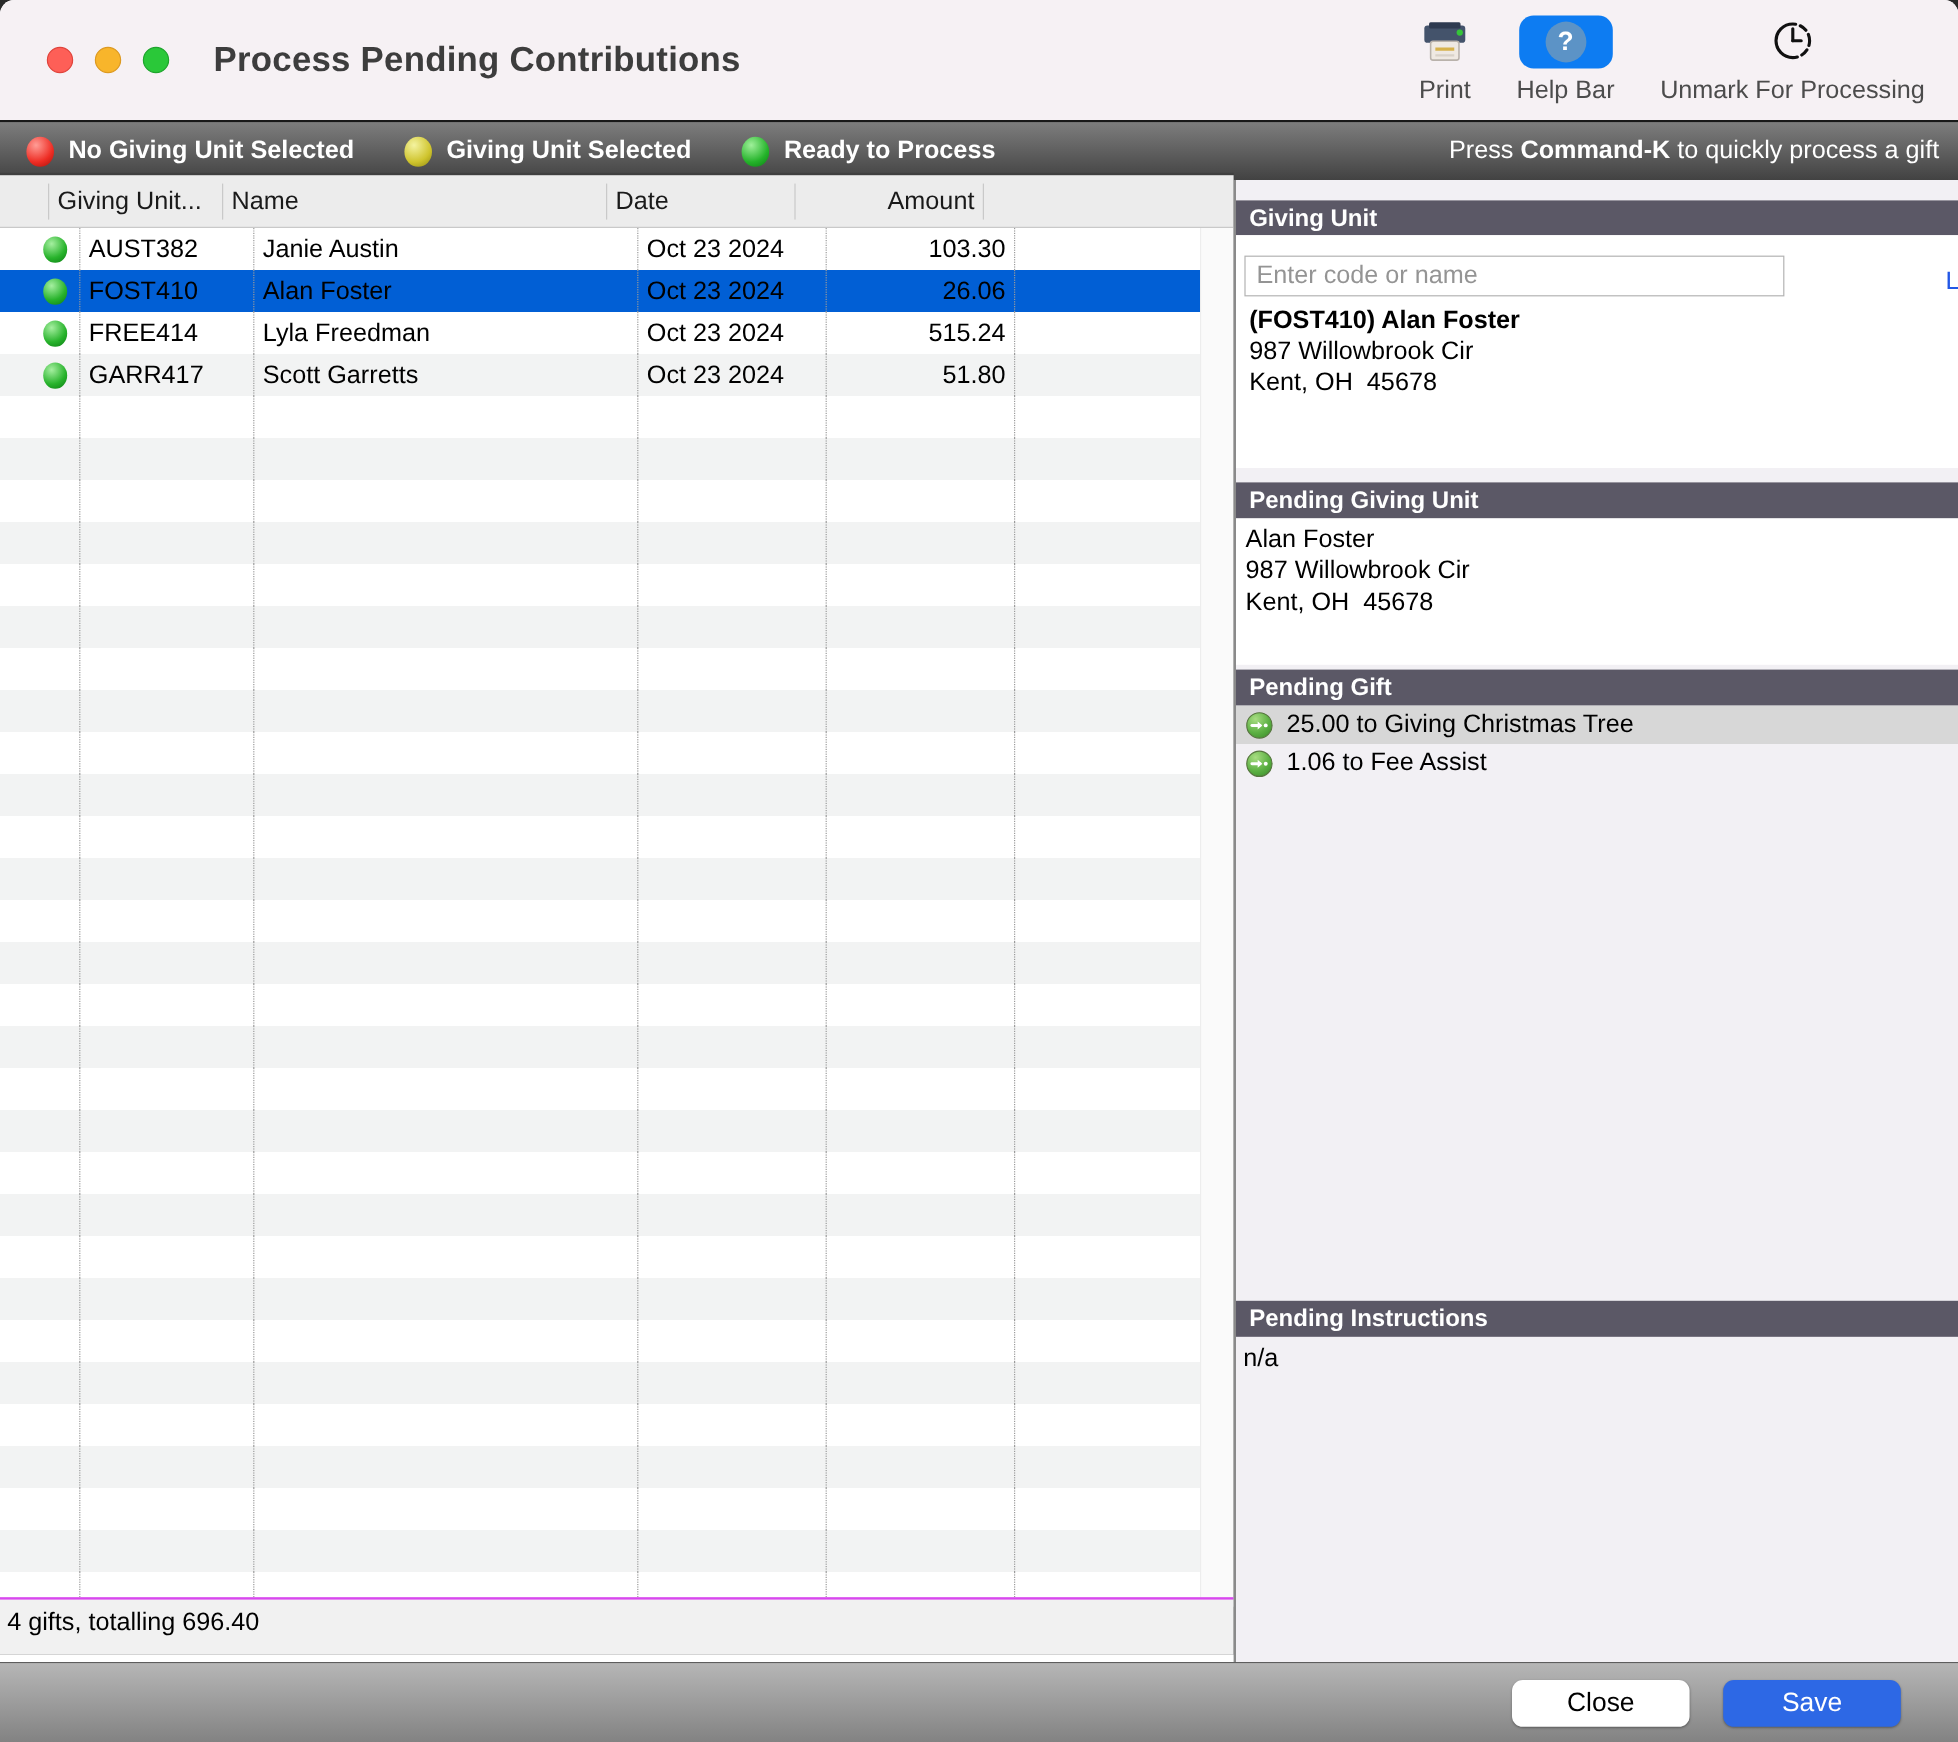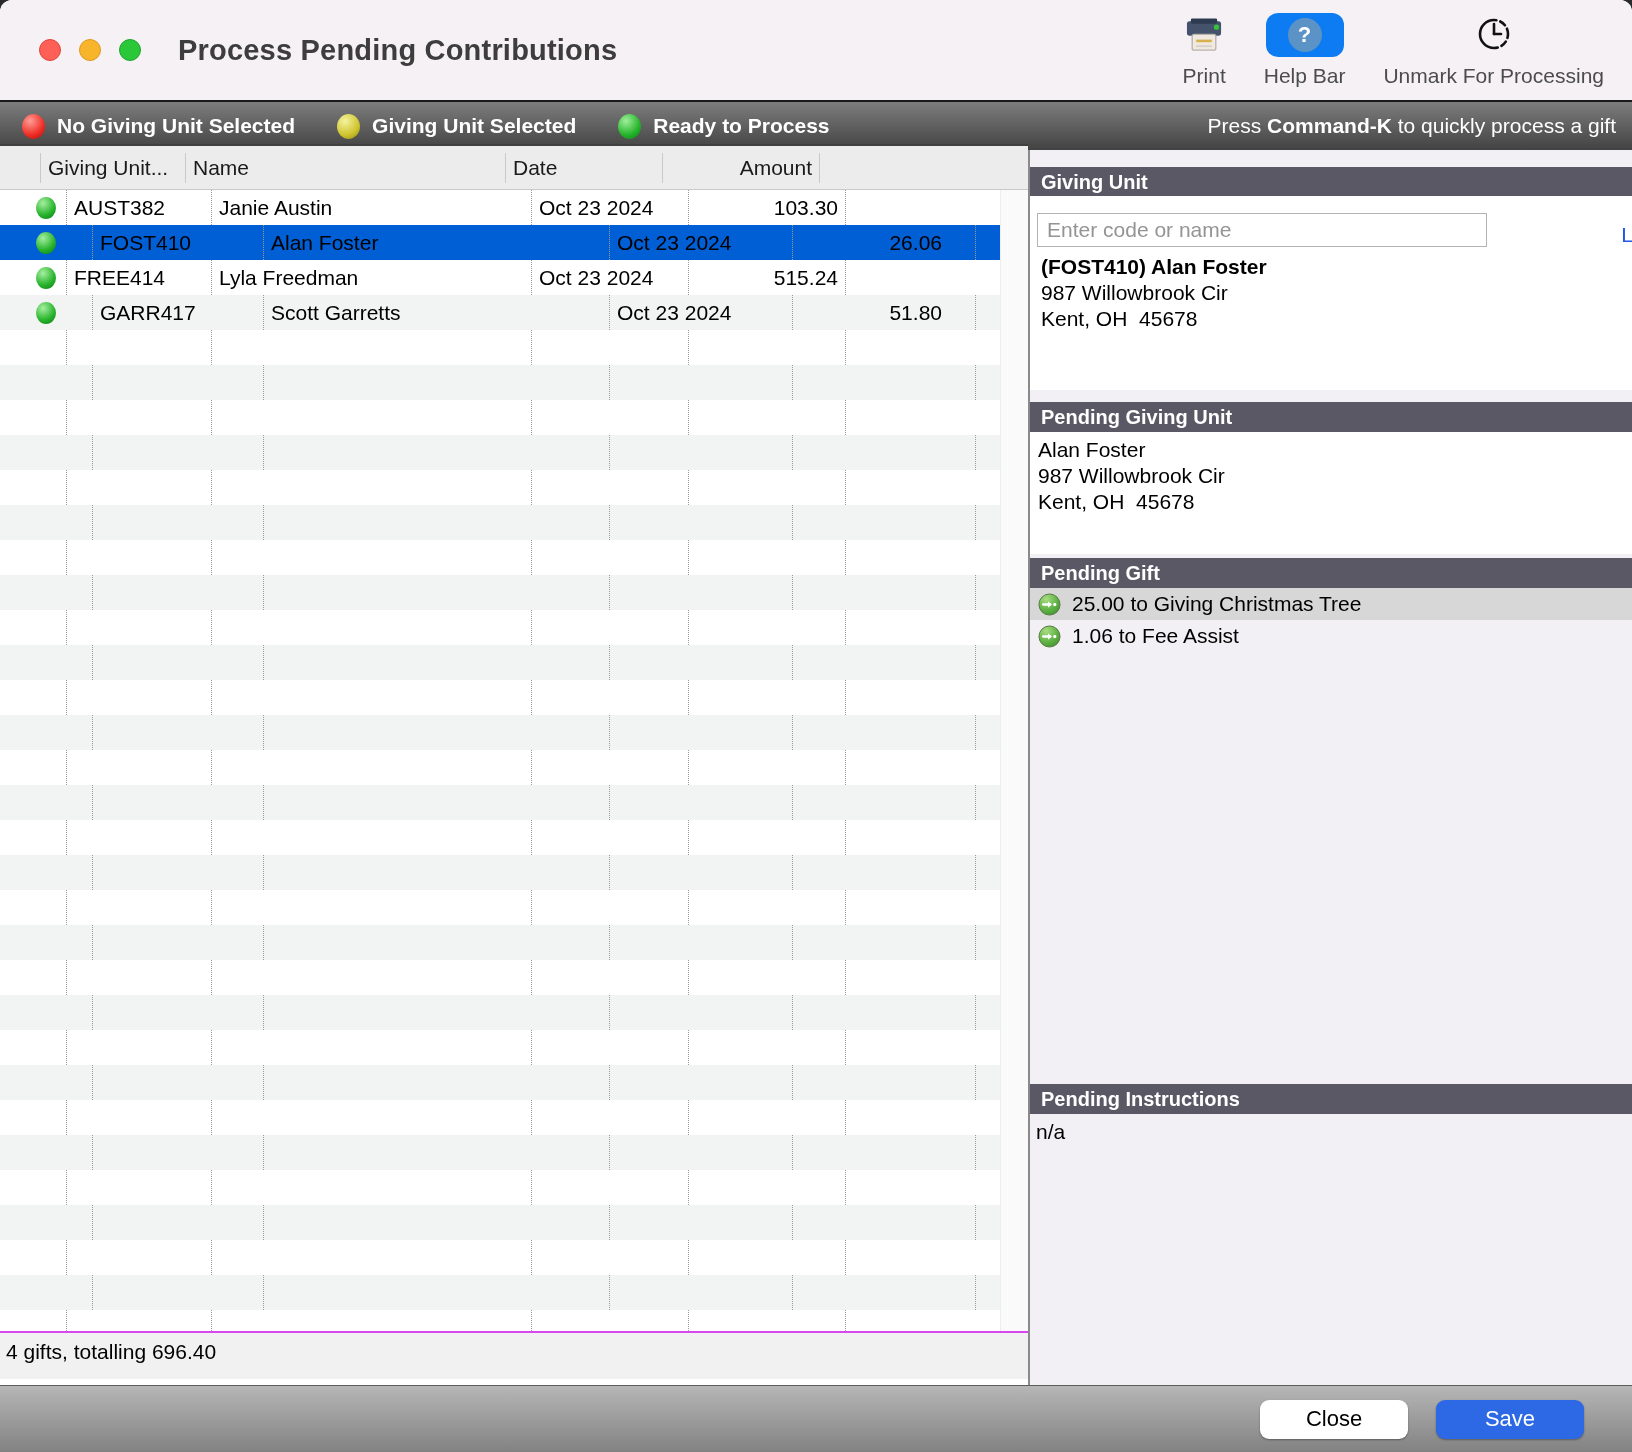--- a/index.html
+++ b/index.html
@@ -43,21 +43,21 @@
     border-bottom:1px solid #c9c9c9; display:grid; grid-template-columns:40px 145px 320px 157px 157px 1fr;
     font-size:21px; color:#1a1a1a; align-items:center;
   }
   #thead .hc { height:30px; line-height:30px; border-left:1px solid #c9c9c9; padding-left:7px; white-space:nowrap; overflow:hidden; }
   #thead .hc:first-child { border-left:none; }
   #thead .hc-amount { text-align:right; padding-right:7px; }
   #tbody { position:absolute; left:0; top:46px; width:1000px; height:1149px; overflow:hidden; }
   #scrollgutter { position:absolute; right:0; top:46px; width:28px; height:1149px; background:#fafafa; border-left:1px solid #ededed; }
   .trow { display:grid; grid-template-columns:40px 145px 320px 157px 157px 1fr; height:35px; font-size:21px; color:#000; align-items:center;padding-left:26px; }
   .trow.odd  { background:#ffffff; }
-  .trow.even { background:#f2f3f3;gap:26px; }
+  .trow.even { background:#f2f3f3; }
   .trow.selected { background:#015fd5; }
   .trow .tc { height:35px; line-height:35px; border-left:1px dotted #9b9b9b; padding-left:7px; white-space:nowrap; overflow:hidden; }
   .trow .tc:first-child { border-left:none; display:flex; align-items:center; justify-content:center; padding-left:0; }
   .trow .tc-amount { text-align:right; padding-right:7px; }
   .statusdot { width:20px; height:22px; border-radius:50%;
     background:radial-gradient(circle at 35% 28%, #a5efa0, #28b32c 58%, #0a7a11); }
   #table-footer {
     position:absolute; left:0; bottom:0; width:1028px; height:48px; background:#f1f1f1;
     border-top:2px solid #d946ef; font-size:21px; color:#000; line-height:38px; padding-left:6px;
   }

